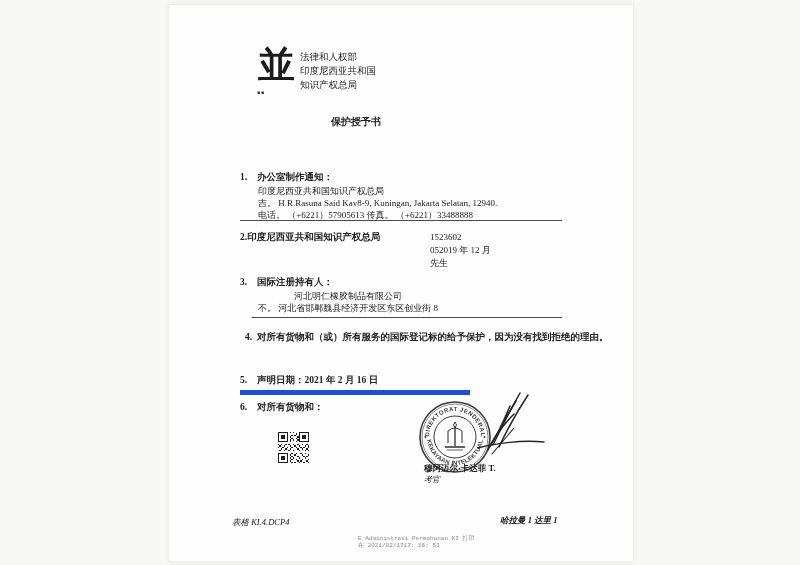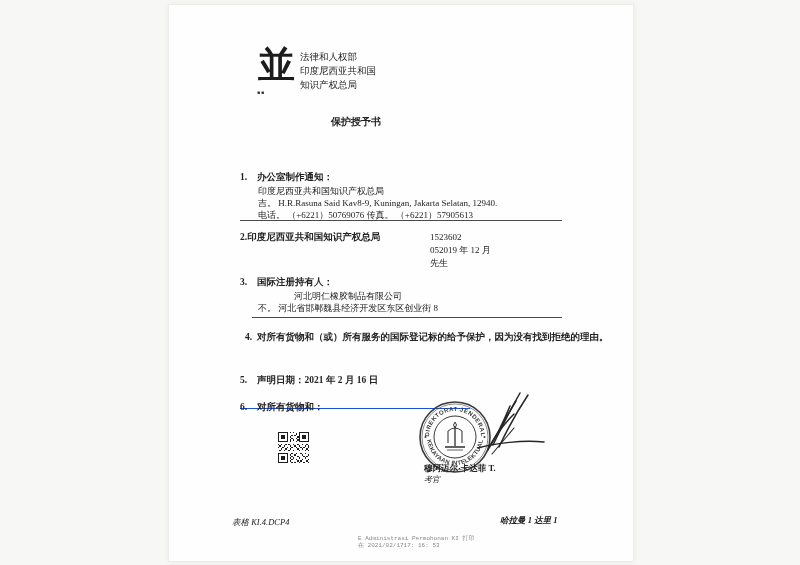--- a/index.html
+++ b/index.html
@@ -12,21 +12,21 @@
   .it{font-style:italic;}
   .logo-glyph{font-size:37px;line-height:37px;font-weight:bold;color:#1c1c1c;}
   .logo-caption{font-size:5px;color:#333;letter-spacing:1px;}
   .ministry{font-size:9.5px;line-height:14px;font-weight:normal;}
   .title{font-size:10px;}
   .subtitle{width:226px;text-align:center;font-size:9px;line-height:13px;}
   .sec-label{font-size:9.5px;}
   .sec-num{display:inline-block;width:17px;}
   .body-lines{font-size:9px;line-height:12px;}
   .rule{border-top:1px solid #4a4a4a;height:0;}
-  .u5{border-bottom:1px solid #1d4ed8;padding-bottom:21px;}
+  .u5{border-bottom:5px solid #1d4ed8;padding-bottom:3px;}
   .signer{width:130px;text-align:left;font-size:8.5px;line-height:12px;}
   .footer-small{font-size:8.5px;}
   .print-note{font-size:6px;line-height:7px;color:#8a8a8a;white-space:nowrap;
               font-family:"Liberation Mono","DejaVu Sans Mono",monospace;}
   svg{display:block;}
 </style>
 </head>
 <body>
 
 <div class="stage">
@@ -43,21 +43,21 @@
 
   <div class="abs title b" style="left:331px;top:115px;">保护授予书</div>
 
 
   <div class="abs sec-label" style="left:240px;top:171px;">
     <span class="sec-num b">1.</span><span class="b">办公室制作通知：</span>
   </div>
   <div class="abs body-lines" style="left:258px;top:185px;">
     <div>印度尼西亚共和国知识产权总局</div>
     <div>吉。 H.R.Rasuna Said Kav8-9, Kuningan, Jakarta Selatan, 12940.</div>
-    <div>电话。 （+6221）50769076 传真。 （+6221）57905613</div>
+    <div>电话。 （+6221）57905613 传真。 （+6221）33488888</div>
   </div>
   <div class="abs rule" style="left:240px;top:220px;width:322px;"></div>
 
   <div class="abs sec-label" style="left:240px;top:231px;">
     <span class="b">2.</span><span class="b">印度尼西亚共和国知识产权总局</span>
   </div>
   <div class="abs body-lines" style="left:430px;top:231px;line-height:13px;">
     <div>1523602</div>
     <div>052019 年 12 月</div>
     <div>先生</div>

